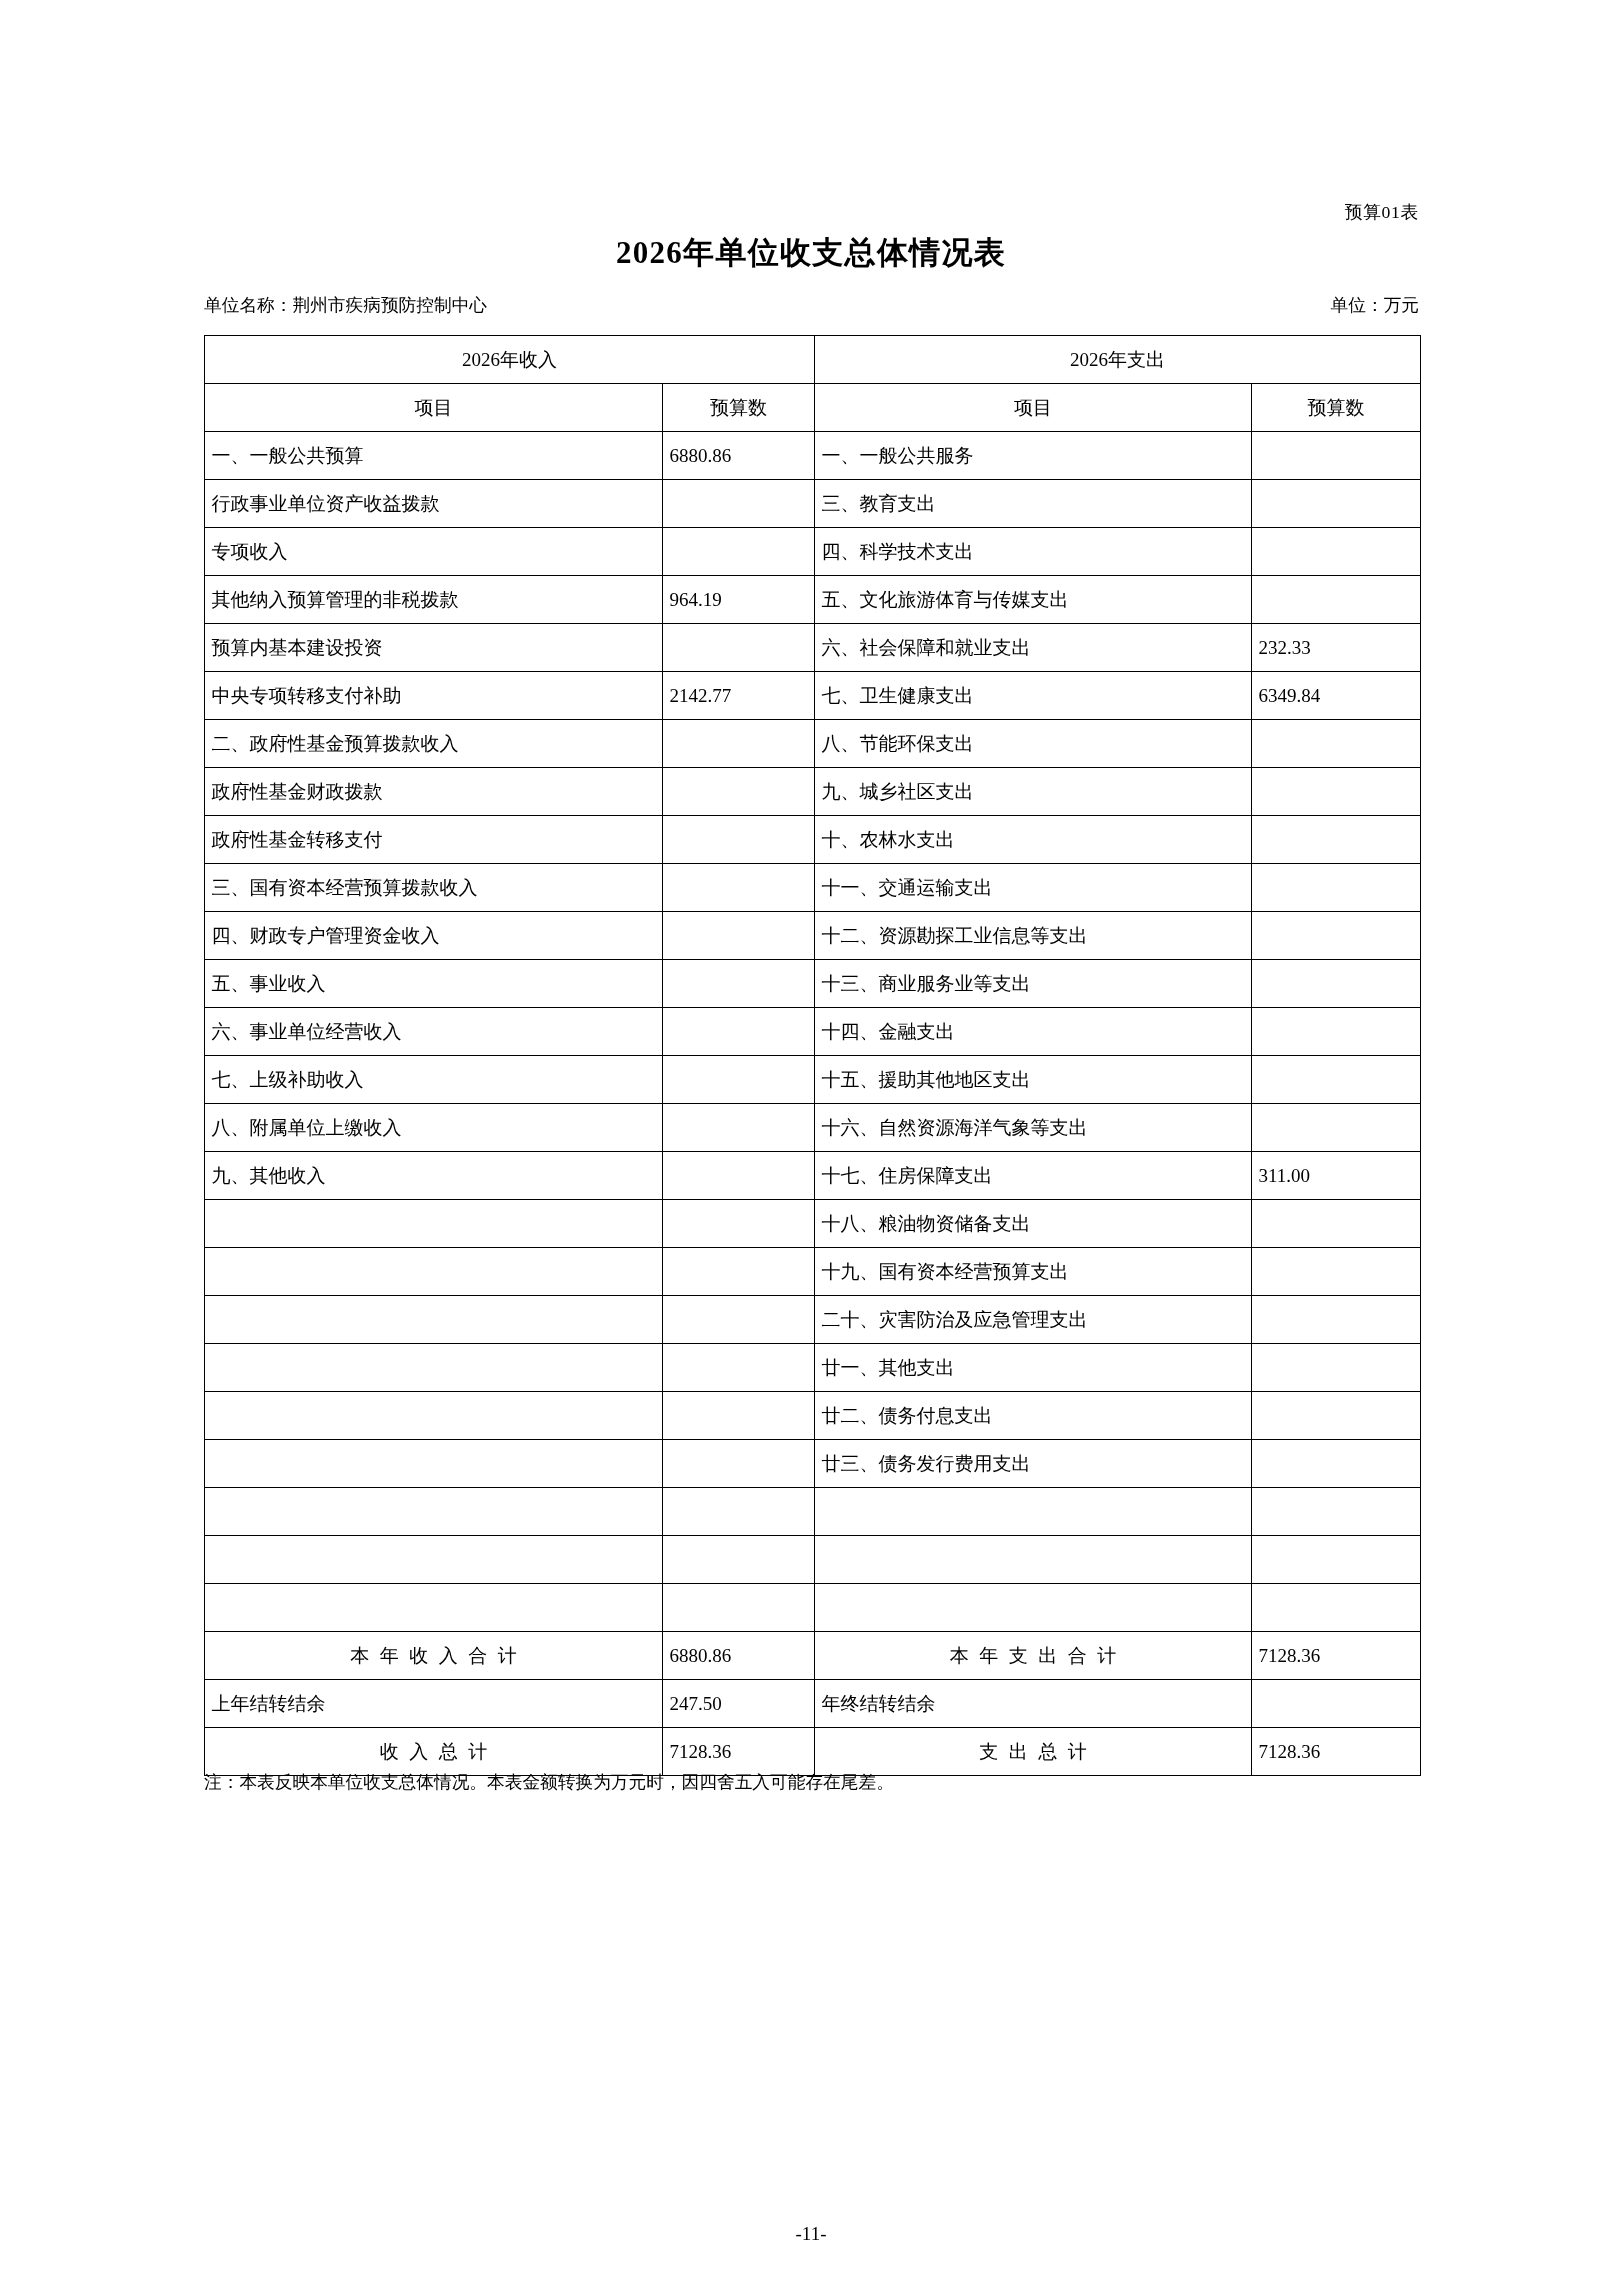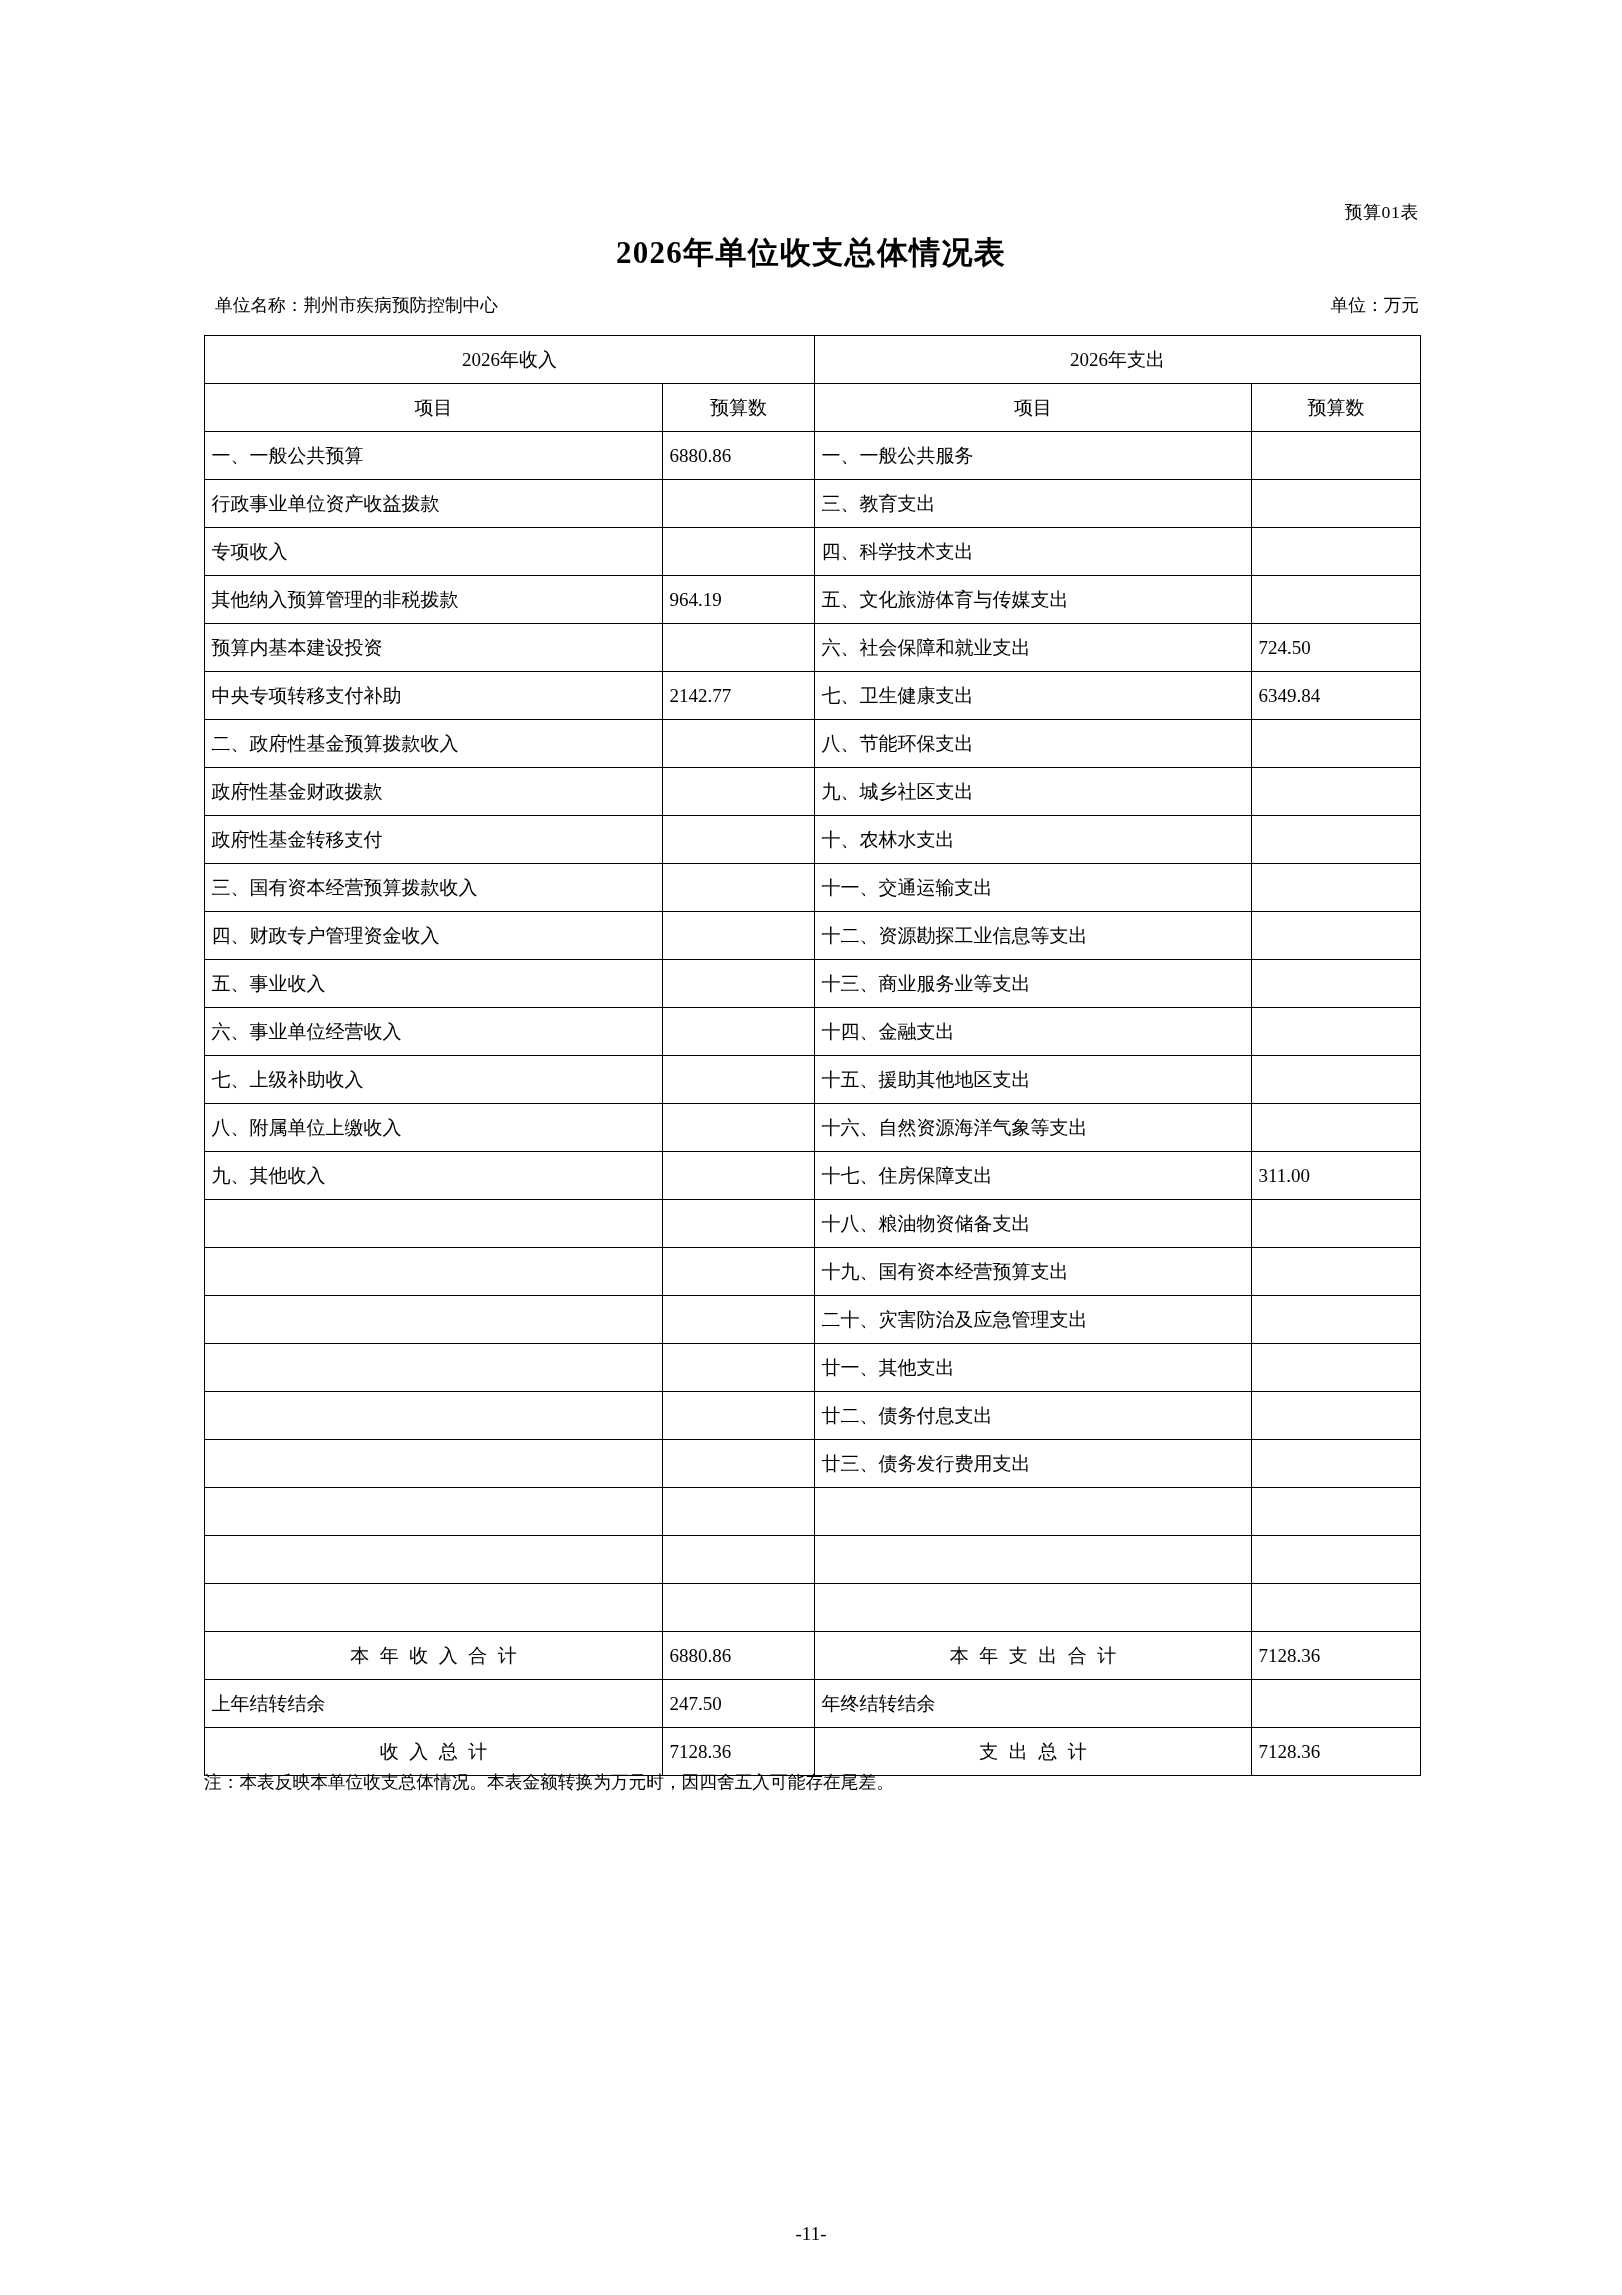--- a/index.html
+++ b/index.html
@@ -16,21 +16,20 @@
     position:absolute; right:203px; top:200px;
     font-size:17.7px; letter-spacing:0.7px;
   }
   .doc-title {
     position:absolute; left:0; right:0; top:232px;
     text-align:center; font-size:31px; font-weight:bold; letter-spacing:1.3px;
   }
   .meta-row {
     position:absolute; left:204px; right:203px; top:293px;
     font-size:17.7px;
-    margin-left:11px;
   }
   .meta-left { float:left; }
   .meta-right { float:right; }
 
   table.budget {
     position:absolute; left:204px; top:335px;
     width:1215px;
     border-collapse:collapse;
     table-layout:fixed;
   }
@@ -133,21 +132,21 @@
         <tr>
           <td class="item ind2">其他纳入预算管理的非税拨款</td>
           <td class="val">964.19</td>
           <td class="item">五、文化旅游体育与传媒支出</td>
           <td class="val"></td>
         </tr>
         <tr>
           <td class="item ind2">预算内基本建设投资</td>
           <td class="val"></td>
           <td class="item">六、社会保障和就业支出</td>
-          <td class="val">724.50</td>
+          <td class="val">232.33</td>
         </tr>
         <tr>
           <td class="item ind2">中央专项转移支付补助</td>
           <td class="val">2142.77</td>
           <td class="item">七、卫生健康支出</td>
           <td class="val">6349.84</td>
         </tr>
         <tr>
           <td class="item">二、政府性基金预算拨款收入</td>
           <td class="val"></td>

